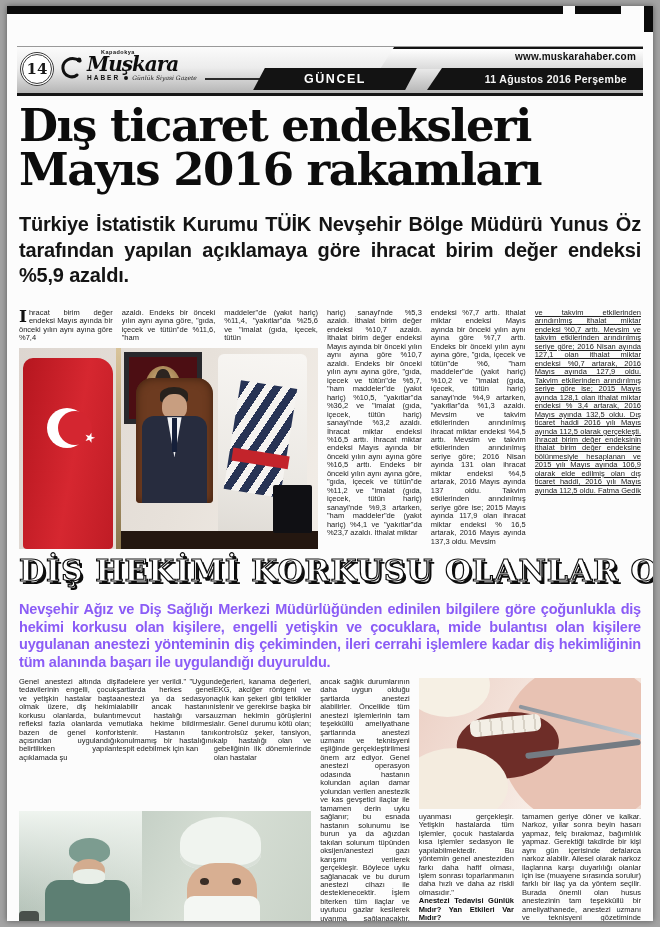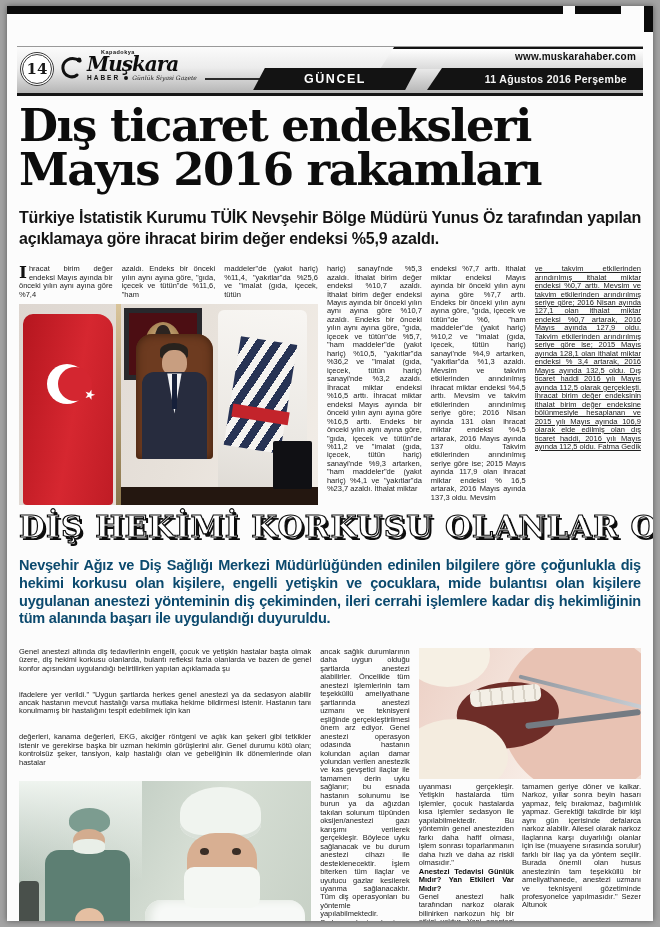--- a/index.html
+++ b/index.html
@@ -25,21 +25,21 @@
   .urlbox{position:absolute;right:0;top:0;left:58%;height:20px;background:linear-gradient(180deg,#ffffff,#dadada);clip-path:polygon(14px 0,100% 0,100% 100%,0 100%);border-top:2px solid #141414;}
   .url{position:absolute;right:7px;top:4px;font-size:10px;font-weight:bold;color:#101010;letter-spacing:.2px;}
   .banner{position:absolute;left:242px;top:21px;width:152px;height:22px;background:#131313;transform:skewX(-28deg);}
   .banner span{display:block;transform:skewX(28deg);color:#fff;font-size:12.5px;font-weight:bold;letter-spacing:1.5px;text-align:center;line-height:22px;}
   .dateband{position:absolute;left:410px;right:0;top:21px;height:22px;background:#131313;clip-path:polygon(15px 0,100% 0,100% 100%,0 100%);}
   .dateband span{display:block;color:#f5f5f5;font-size:10.5px;font-weight:bold;text-align:right;line-height:22px;padding-right:16px;letter-spacing:.3px;}
 
   
   .wrap{margin:0 12px;}
   .h1{font-family:"DejaVu Serif",serif;font-weight:bold;font-size:45px;line-height:.98;letter-spacing:-1.5px;color:#0c0c0c;margin:8px 0 6px 0;}
-  .deck{font-size:16px;font-weight:bold;line-height:1.28;color:#141414;letter-spacing:-.2px;text-align:justify;}
+  .deck{font-size:20px;font-weight:bold;line-height:1.28;color:#141414;letter-spacing:-.2px;text-align:justify;}
   .cols1{display:flex;gap:9px;height:240px;overflow:hidden;}
   .bodytxt{font-size:7.5px;line-height:1.13;color:#222;text-align:justify;overflow:hidden;}
   .c{flex:1;}
   .c6{flex:1.12;text-decoration:underline;}
   .left3{flex:3.15;display:flex;flex-direction:column;}
   .minirow{display:flex;gap:9px;}
   .dropcap{float:left;font-family:"DejaVu Serif",serif;font-weight:bold;font-size:17px;line-height:14px;margin-right:2px;color:#111;}
 
   
   .photo1{position:relative;flex:1;margin-top:5px;overflow:hidden;background:linear-gradient(105deg,#ddd6d0 0%,#e7e1da 55%,#f2ede7 100%);}
@@ -59,24 +59,24 @@
   .face1{position:absolute;left:47.8%;top:23%;width:8.4%;height:13%;background:#c89e80;border-radius:45%;}
   .suit{position:absolute;left:41%;top:34%;width:22%;height:43%;background:#272c3e;border-radius:12px 12px 0 0;}
   .shirt{position:absolute;left:49.6%;top:34.5%;width:4.8%;height:20%;background:#f1f2f4;clip-path:polygon(0 0,100% 0,50% 100%);}
   .tie{position:absolute;left:51.3%;top:35%;width:1.6%;height:17%;background:#16203a;}
   .desk{position:absolute;left:34%;bottom:0;width:66%;height:9%;background:#241710;}
   .monitor{position:absolute;right:2%;bottom:8%;width:13%;height:24%;background:#101014;border-radius:2px;}
 
   
   .h2{font-family:"DejaVu Serif",serif;font-weight:bold;font-size:30px;line-height:1.05;letter-spacing:1px;color:#fff;
       -webkit-text-stroke:1.2px #0d0d0d;text-shadow:2.5px 2.5px 0 #0d0d0d;margin:6px 0 4px 0;white-space:nowrap;}
-  .lead{font-size:14.5px;font-weight:bold;line-height:1.22;color:#0c4a6e;letter-spacing:-.2px;text-align:justify;margin-bottom:20px;}
+  .lead{font-size:14.5px;font-weight:bold;line-height:1.22;color:#8b5cf6;letter-spacing:-.2px;text-align:justify;margin-bottom:6px;}
   .cols2{display:flex;gap:9px;height:342px;overflow:hidden;}
   .left3b{flex:3.26;display:flex;flex-direction:column;}
-  .minirow2{display:flex;height:128px;overflow:hidden;flex-direction:column;}
+  .minirow2{display:flex;height:128px;overflow:hidden;}
   .midcol{flex:1;}
   .rightb{flex:2.48;display:flex;flex-direction:column;}
   .minirow3{display:flex;gap:8px;flex:1;margin-top:4px;overflow:hidden;}
   .c5a{flex:1;}
   .c6b{flex:1.25;}
   .subhead{font-weight:bold;color:#0e0e0e;}
 
   
   .photo2{position:relative;flex:1;margin-top:5px;overflow:hidden;background:linear-gradient(115deg,#aebdb3 0%,#d7dfd5 55%,#c4cec3 100%);}
   .winlight{position:absolute;left:0;top:0;width:42%;height:48%;background:linear-gradient(#eff4ef,rgba(239,244,239,0));}

